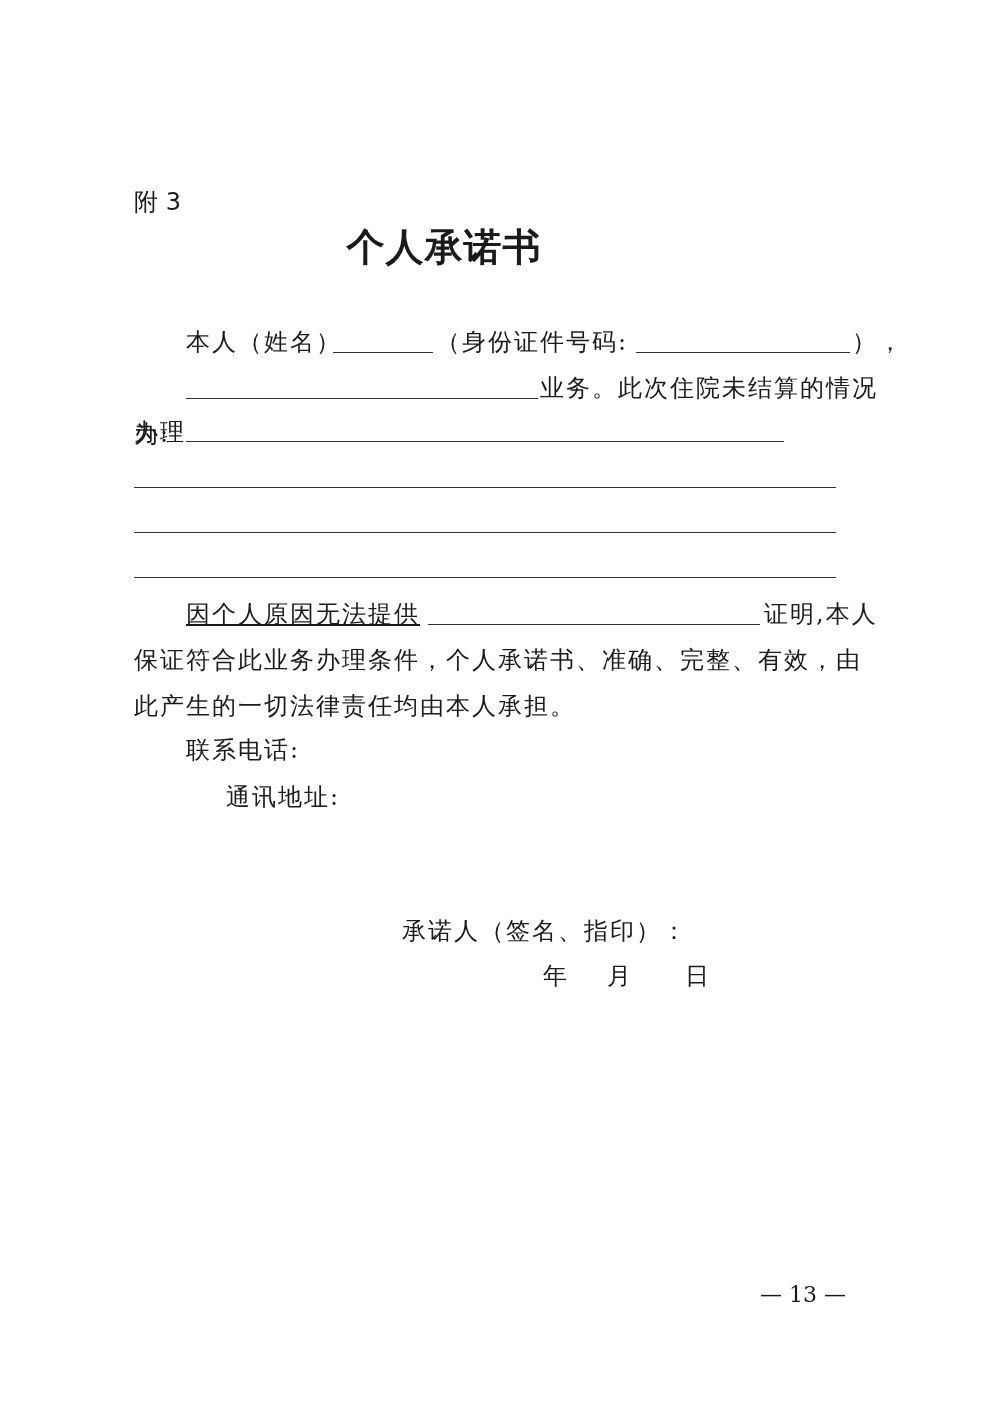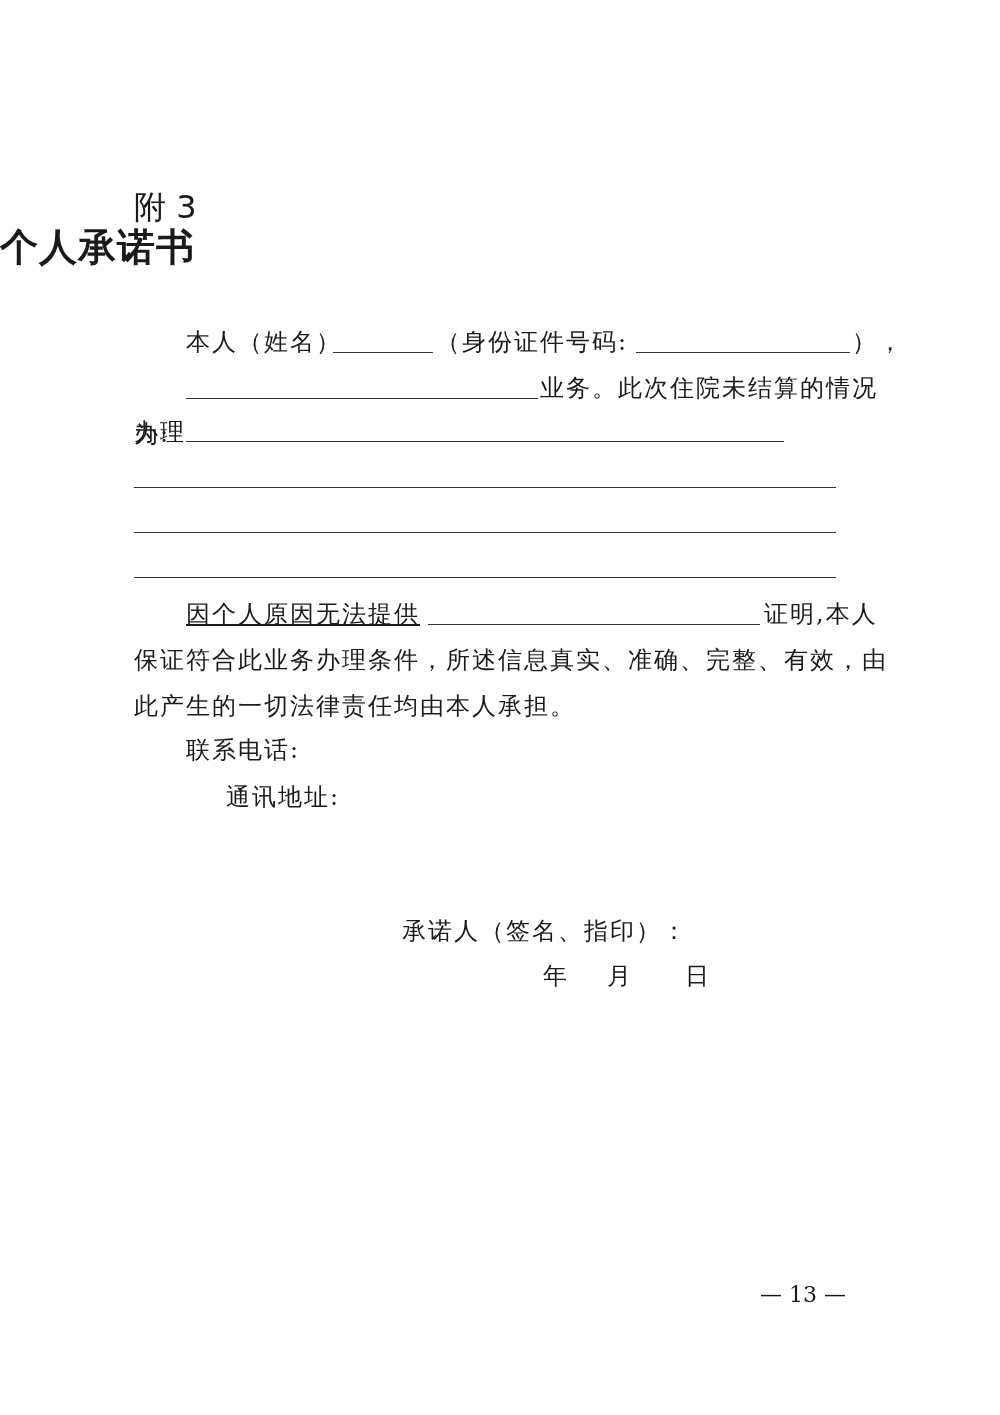--- a/index.html
+++ b/index.html
@@ -1,20 +1,20 @@
 <!DOCTYPE html>
 <html><head>
   <meta charset="utf-8">
   <style>
     html, body { margin: 0; padding: 0; background: #ffffff; }
     body { width: 1000px; height: 1415px; position: relative; overflow: hidden;
            font-family: "DejaVu Serif", "Liberation Serif", serif; color: #1a1a1a; }
     .abs { position: absolute; white-space: nowrap; }
-    .annex { left: 134px; top: 186px; font-family: "DejaVu Sans", "Liberation Sans", sans-serif; font-size: 32px; }
-    .title { left: 0; width: 888px; top: 222px; text-align: left; font-size: 38px; font-weight: bold; letter-spacing: 1px; }
+    .annex { left: 134px; top: 186px; font-family: "DejaVu Sans", "Liberation Sans", sans-serif; font-size: 24px; }
+    .title { left: 0; width: 888px; top: 222px; text-align: center; font-size: 38px; font-weight: bold; letter-spacing: 1px; }
     .line-text { font-size: 24px; letter-spacing: 2px; }
     .blank { position: absolute; border-bottom: 1.5px solid #333; height: 0; }
     .footer { left: 760px; top: 1262px; font-size: 22px; margin-top: 20px; }
   </style>
 </head>
 <body>
 
 <div class="abs annex">附 3</div>
 <div class="abs title">个人承诺书</div>
 
@@ -30,21 +30,21 @@
 
 <div class="abs line-text" style="left:134px; top:418px;">为:</div>
 <div class="blank" style="left:186px; top:441px; width:598px;"></div>
 <div class="blank" style="left:134px; top:487px; width:702px;"></div>
 <div class="blank" style="left:134px; top:532px; width:702px;"></div>
 <div class="blank" style="left:134px; top:577px; width:702px;"></div>
 
 <div class="abs line-text" style="left:186px; top:598px;text-decoration:underline;">因个人原因无法提供</div>
 <div class="blank" style="left:428px; top:624px; width:332px;"></div>
 <div class="abs line-text" style="left:764px; top:598px;">证明,本人</div>
-<div class="abs line-text" style="left:134px; top:644px;">保证符合此业务办理条件，所述信息真实、准确、完整、有效，由</div>
+<div class="abs line-text" style="left:134px; top:644px;">保证符合此业务办理条件，个人承诺书、准确、完整、有效，由</div>
 <div class="abs line-text" style="left:134px; top:690px;">此产生的一切法律责任均由本人承担。</div>
 
 <div class="abs line-text" style="left:186px; top:734px;text-align:right;">联系电话:</div>
 <div class="abs line-text" style="left:186px; top:781px;margin-left:40px;">通讯地址:</div>
 
 <div class="abs line-text" style="left:402px; top:915px;">承诺人（签名、指印）：</div>
 <div class="abs line-text" style="left:543px; top:960px;">年</div>
 <div class="abs line-text" style="left:607px; top:960px;">月</div>
 <div class="abs line-text" style="left:685px; top:960px;">日</div>
 

